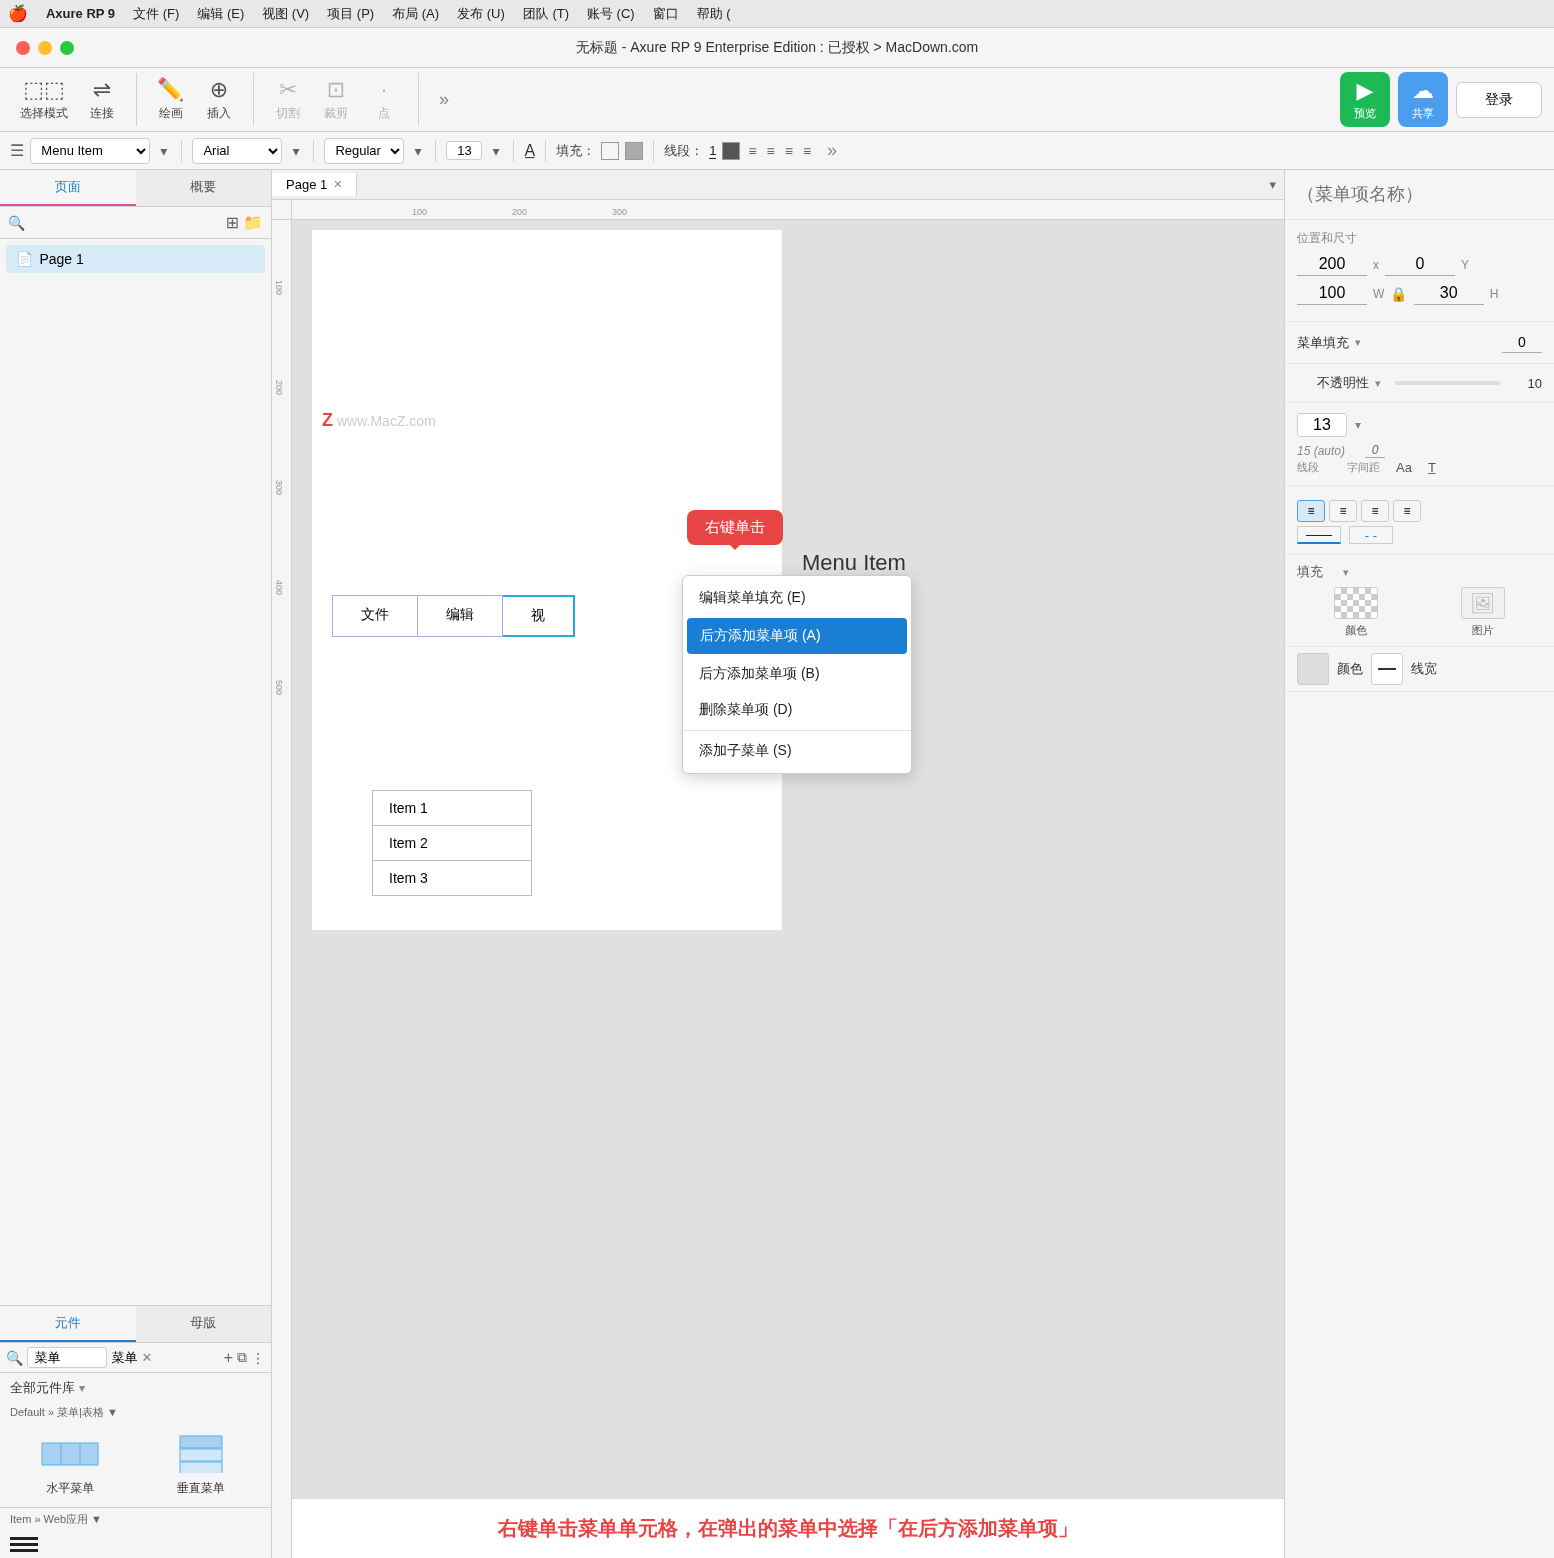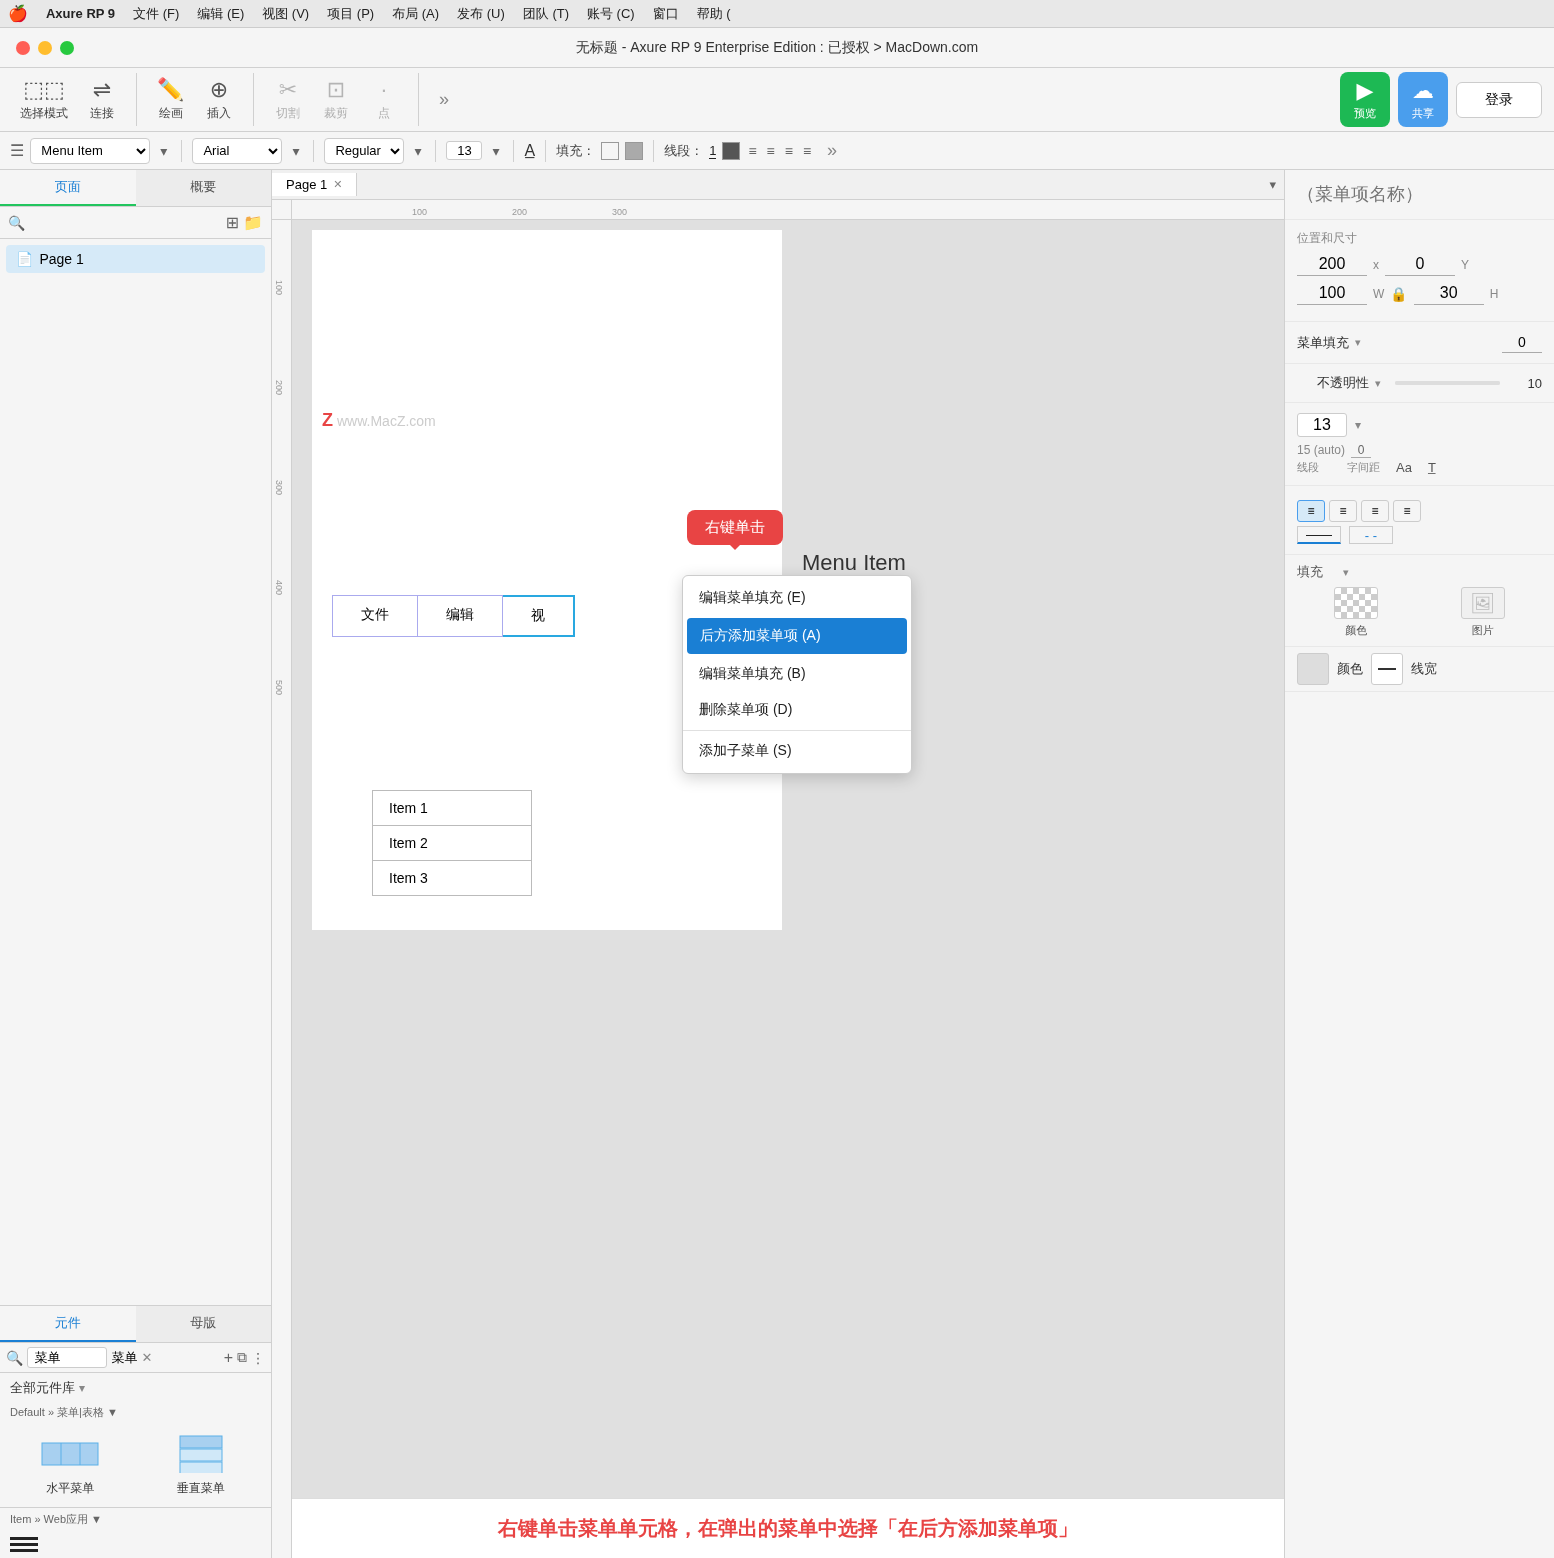--- a/index.html
+++ b/index.html
@@ -40,21 +40,21 @@
     .formatbar-num { width: 36px; border: 1px solid #ccc; border-radius: 3px; padding: 1px 4px; font-size: 13px; text-align: center; }
     .formatbar-linelen { font-size: 13px; color: #222; border-bottom: 1px solid #222; cursor: pointer; }
 
     
     .main-layout { display: flex; height: calc(1558px - 28px - 40px - 64px - 38px); }
 
     
     .left-panel { width: 272px; background: #f5f5f5; border-right: 1px solid #d0d0d0; display: flex; flex-direction: column; }
     .left-tabs { display: flex; border-bottom: 1px solid #d0d0d0; background: #ececec; }
     .left-tab { flex: 1; text-align: center; padding: 8px 0; font-size: 13px; cursor: pointer; color: #555; }
-    .left-tab.active { color: #1a7fd4; border-bottom: 2px solid #22c55e; background: #f5f5f5; }
+    .left-tab.active { color: #1a7fd4; border-bottom: 2px solid #ec4899; background: #f5f5f5; }
     .left-search { display: flex; align-items: center; padding: 6px 8px; gap: 4px; border-bottom: 1px solid #d0d0d0; }
     .left-search input { flex: 1; border: none; background: transparent; font-size: 13px; outline: none; }
     .search-icon { color: #888; font-size: 14px; }
     .left-page-list { padding: 4px 0; }
     .page-item { display: flex; align-items: center; gap: 6px; padding: 6px 10px; cursor: pointer; background: #d6eaf8; border-radius: 4px; margin: 2px 6px; }
     .page-icon { font-size: 14px; color: #555; }
     .page-name { font-size: 14px; font-weight: 500; }
 
     
     .component-tabs { display: flex; border-bottom: 1px solid #d0d0d0; border-top: 1px solid #d0d0d0; background: #ececec; margin-top: auto; }
@@ -102,21 +102,21 @@
     .right-name-input { border: none; background: transparent; font-size: 18px; color: #aaa; width: 100%; padding: 4px 0; }
     .right-fill-row { display: flex; align-items: center; gap: 6px; }
     .right-fill-label { font-size: 13px; color: #333; }
     .fill-dropdown { font-size: 11px; color: #888; }
     .opacity-row { display: flex; align-items: center; gap: 6px; margin-left: 20px; }
     .opacity-label { font-size: 13px; color: #333; }
     .opacity-slider { flex: 1; height: 4px; background: #ddd; border-radius: 2px; position: relative; }
     .opacity-value { font-size: 13px; color: #333; min-width: 28px; text-align: right; }
 
     .font-size-input { border: 1px solid #ccc; border-radius: 3px; width: 50px; text-align: center; padding: 2px; font-size: 16px; }
-    .font-row { display: flex; align-items: flex-start; gap: 4px; }
+    .font-row { display: flex; align-items: flex-end; gap: 18px; font-style: italic; }
     .font-label { font-size: 12px; color: #888; min-width: 50px; }
     .char-spacing { font-size: 12px; color: #666; border-bottom: 1px solid #aaa; min-width: 20px; text-align: center; }
 
     .align-row { display: flex; gap: 4px; margin-top: 4px; }
     .align-btn { width: 28px; height: 22px; border: 1px solid #ccc; border-radius: 3px; display: flex; align-items: center; justify-content: center; font-size: 12px; cursor: pointer; }
     .align-btn.active { background: #d6eaf8; border-color: #4a9eed; }
 
     .line-style-row { display: flex; gap: 8px; margin-top: 4px; }
     .line-style-item { width: 44px; height: 18px; border: 1px solid #ccc; display: flex; align-items: center; justify-content: center; cursor: pointer; }
 
@@ -368,21 +368,21 @@
           <div style="position:absolute;top:290px;left:395px;background:#e84444;color:white;padding:8px 18px;border-radius:8px;font-size:15px;font-weight:500;z-index:101;white-space:nowrap;">
             <span>右键单击</span>
             <div style="position:absolute;bottom:-10px;left:50%;transform:translateX(-50%);border:5px solid transparent;border-top-color:#e84444;"></div>
           </div>
 
           <div style="position:absolute;top:330px;left:510px;font-size:22px;font-weight:400;color:#333;">Menu Item</div>
 
           <div style="position:absolute;top:355px;left:390px;background:white;border:1px solid #ccc;border-radius:6px;box-shadow:0 4px 16px rgba(0,0,0,0.18);width:230px;z-index:100;padding:4px 0;">
             <div style="padding:9px 16px;font-size:14px;cursor:pointer;color:#222;">编辑菜单填充 (E)</div>
             <div style="padding:9px 13px;font-size:14px;cursor:pointer;color:white;background:#1a7fd4;border-radius:4px;margin:2px 4px;">后方添加菜单项 (A)</div>
-            <div style="padding:9px 16px;font-size:14px;cursor:pointer;color:#222;">编辑菜单填充 (B)</div>
+            <div style="padding:9px 16px;font-size:14px;cursor:pointer;color:#222;">后方添加菜单项 (B)</div>
             <div style="padding:9px 16px;font-size:14px;cursor:pointer;color:#222;">删除菜单项 (D)</div>
             <div style="height:1px;background:#e0e0e0;margin:2px 0;"></div>
             <div style="padding:9px 16px;font-size:14px;cursor:pointer;color:#222;">添加子菜单 (S)</div>
           </div>
 
           <div style="position:absolute;bottom:0;left:0;right:0;height:60px;background:white;display:flex;align-items:center;justify-content:center;border-top:1px solid #ddd;">
             <span style="font-size:20px;font-weight:bold;color:#e84444;">右键单击菜单单元格，在弹出的菜单中选择「在后方添加菜单项」</span>
           </div>
         </div>
       </div>

